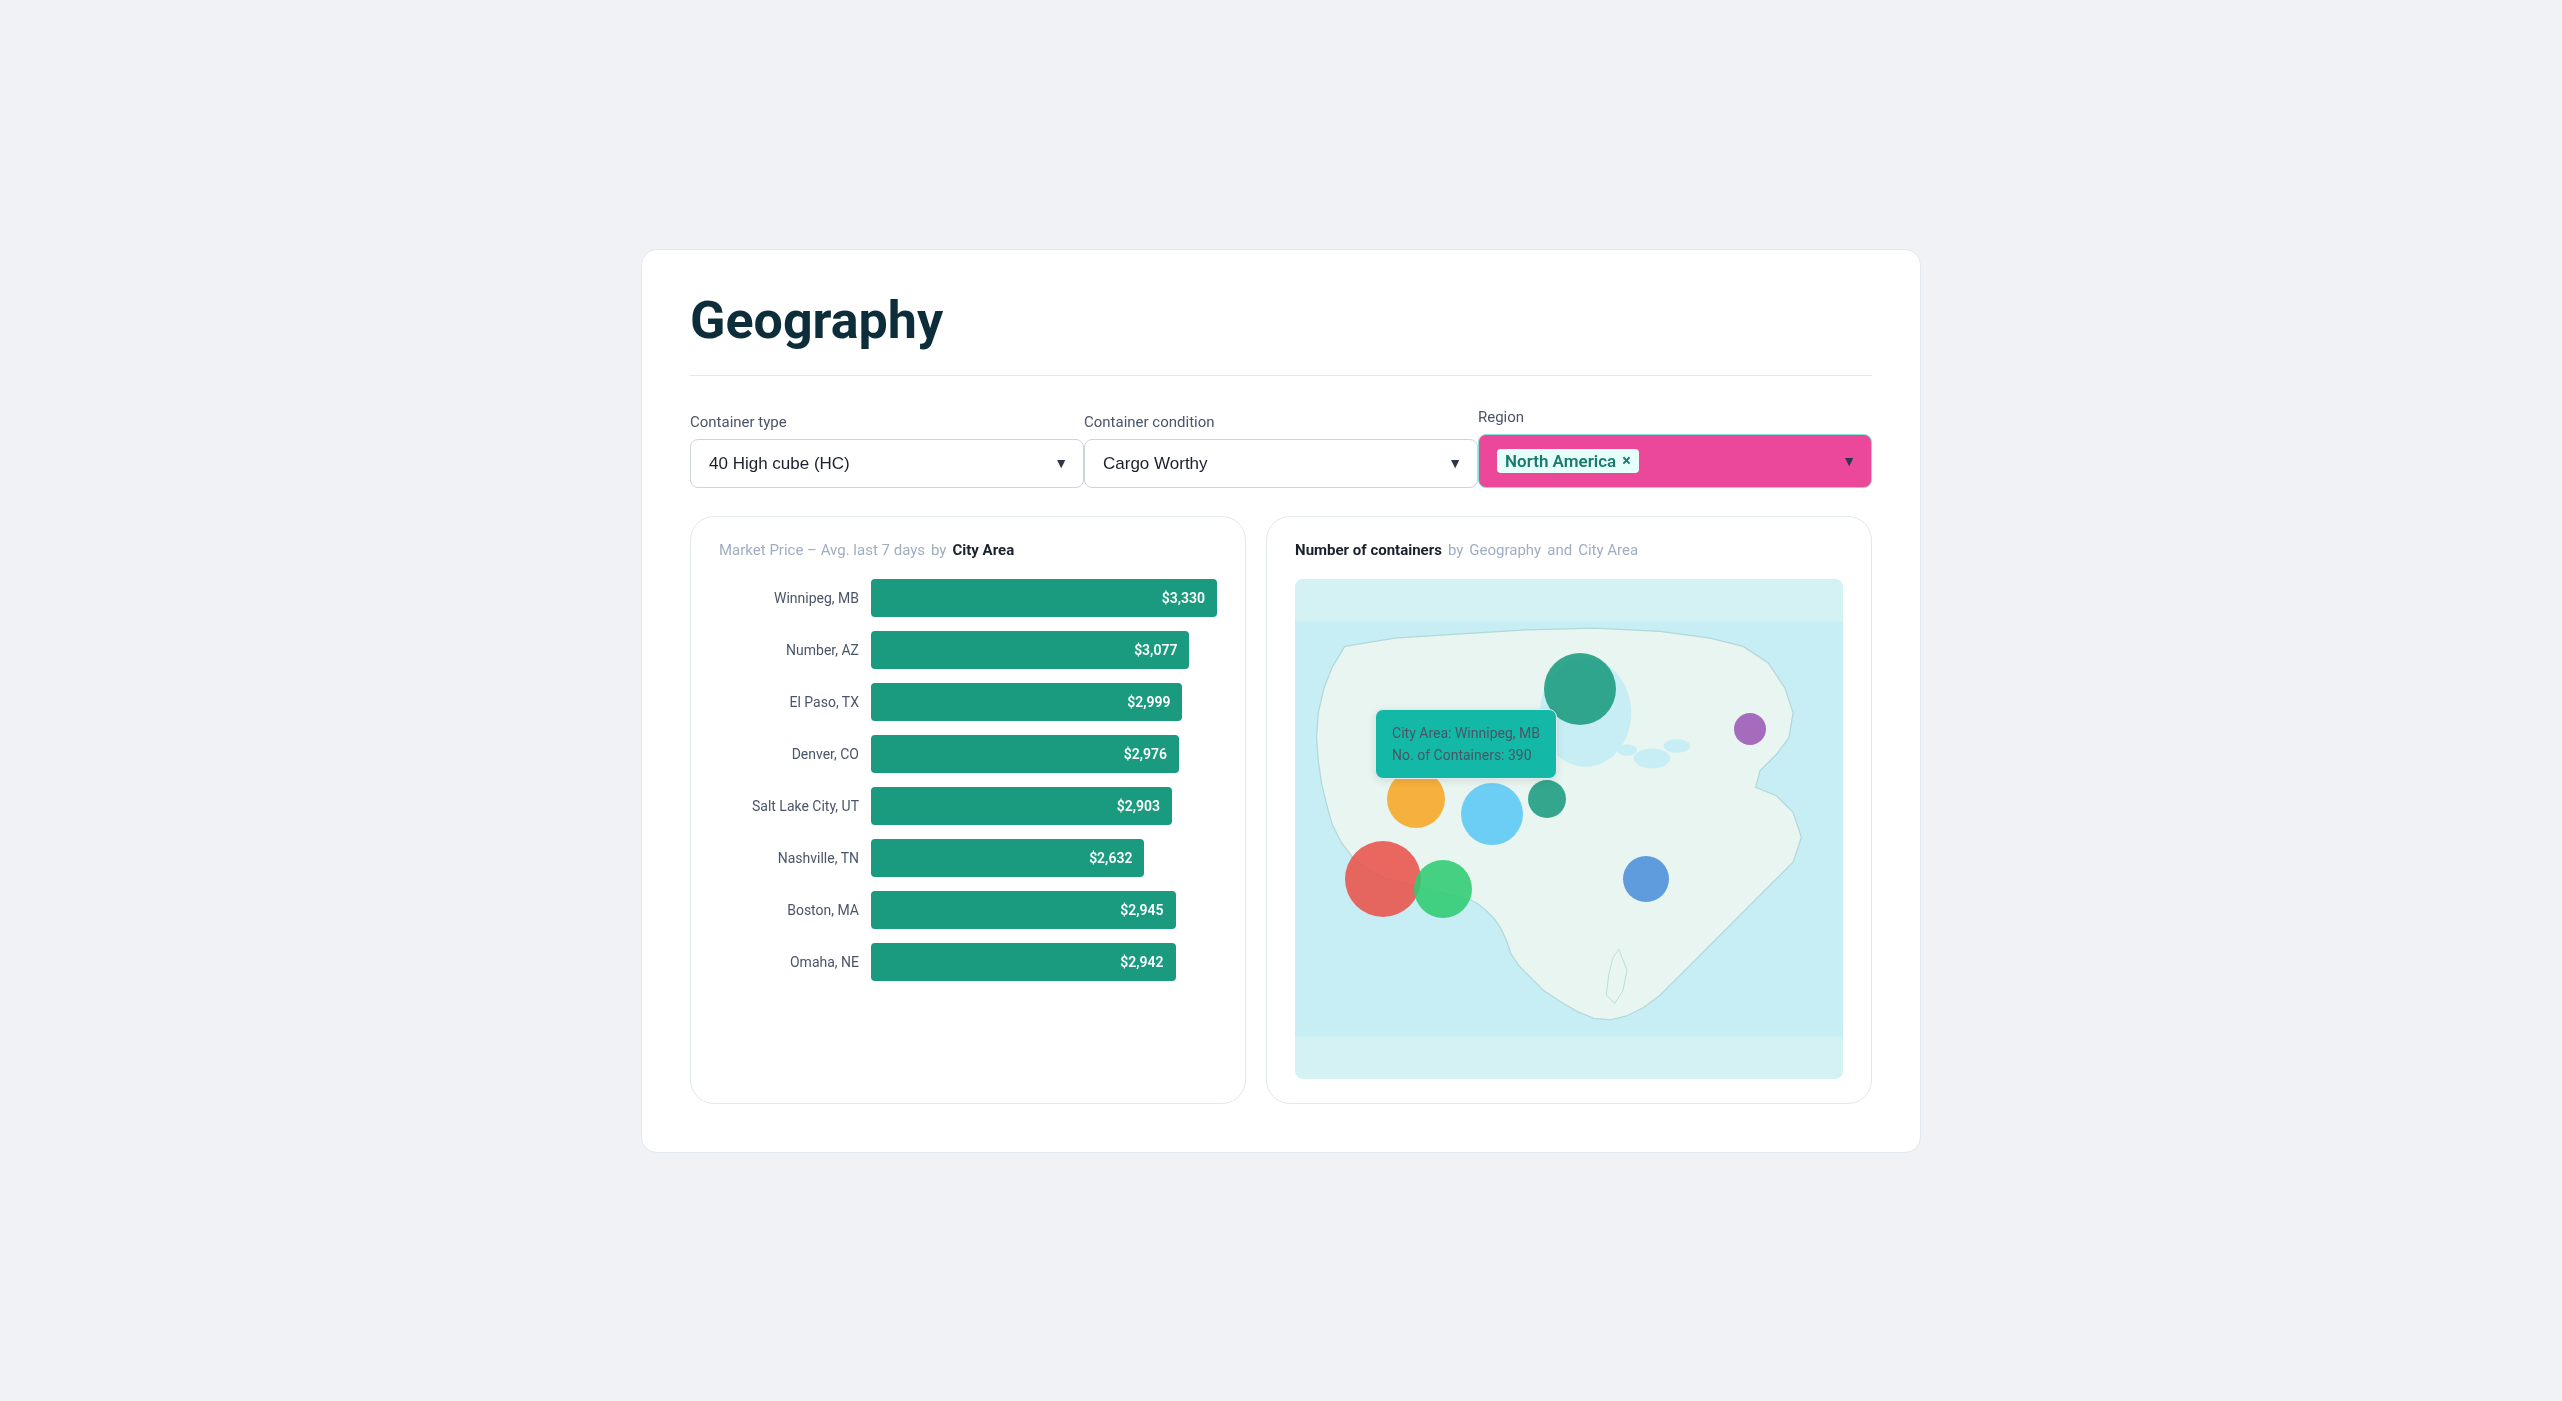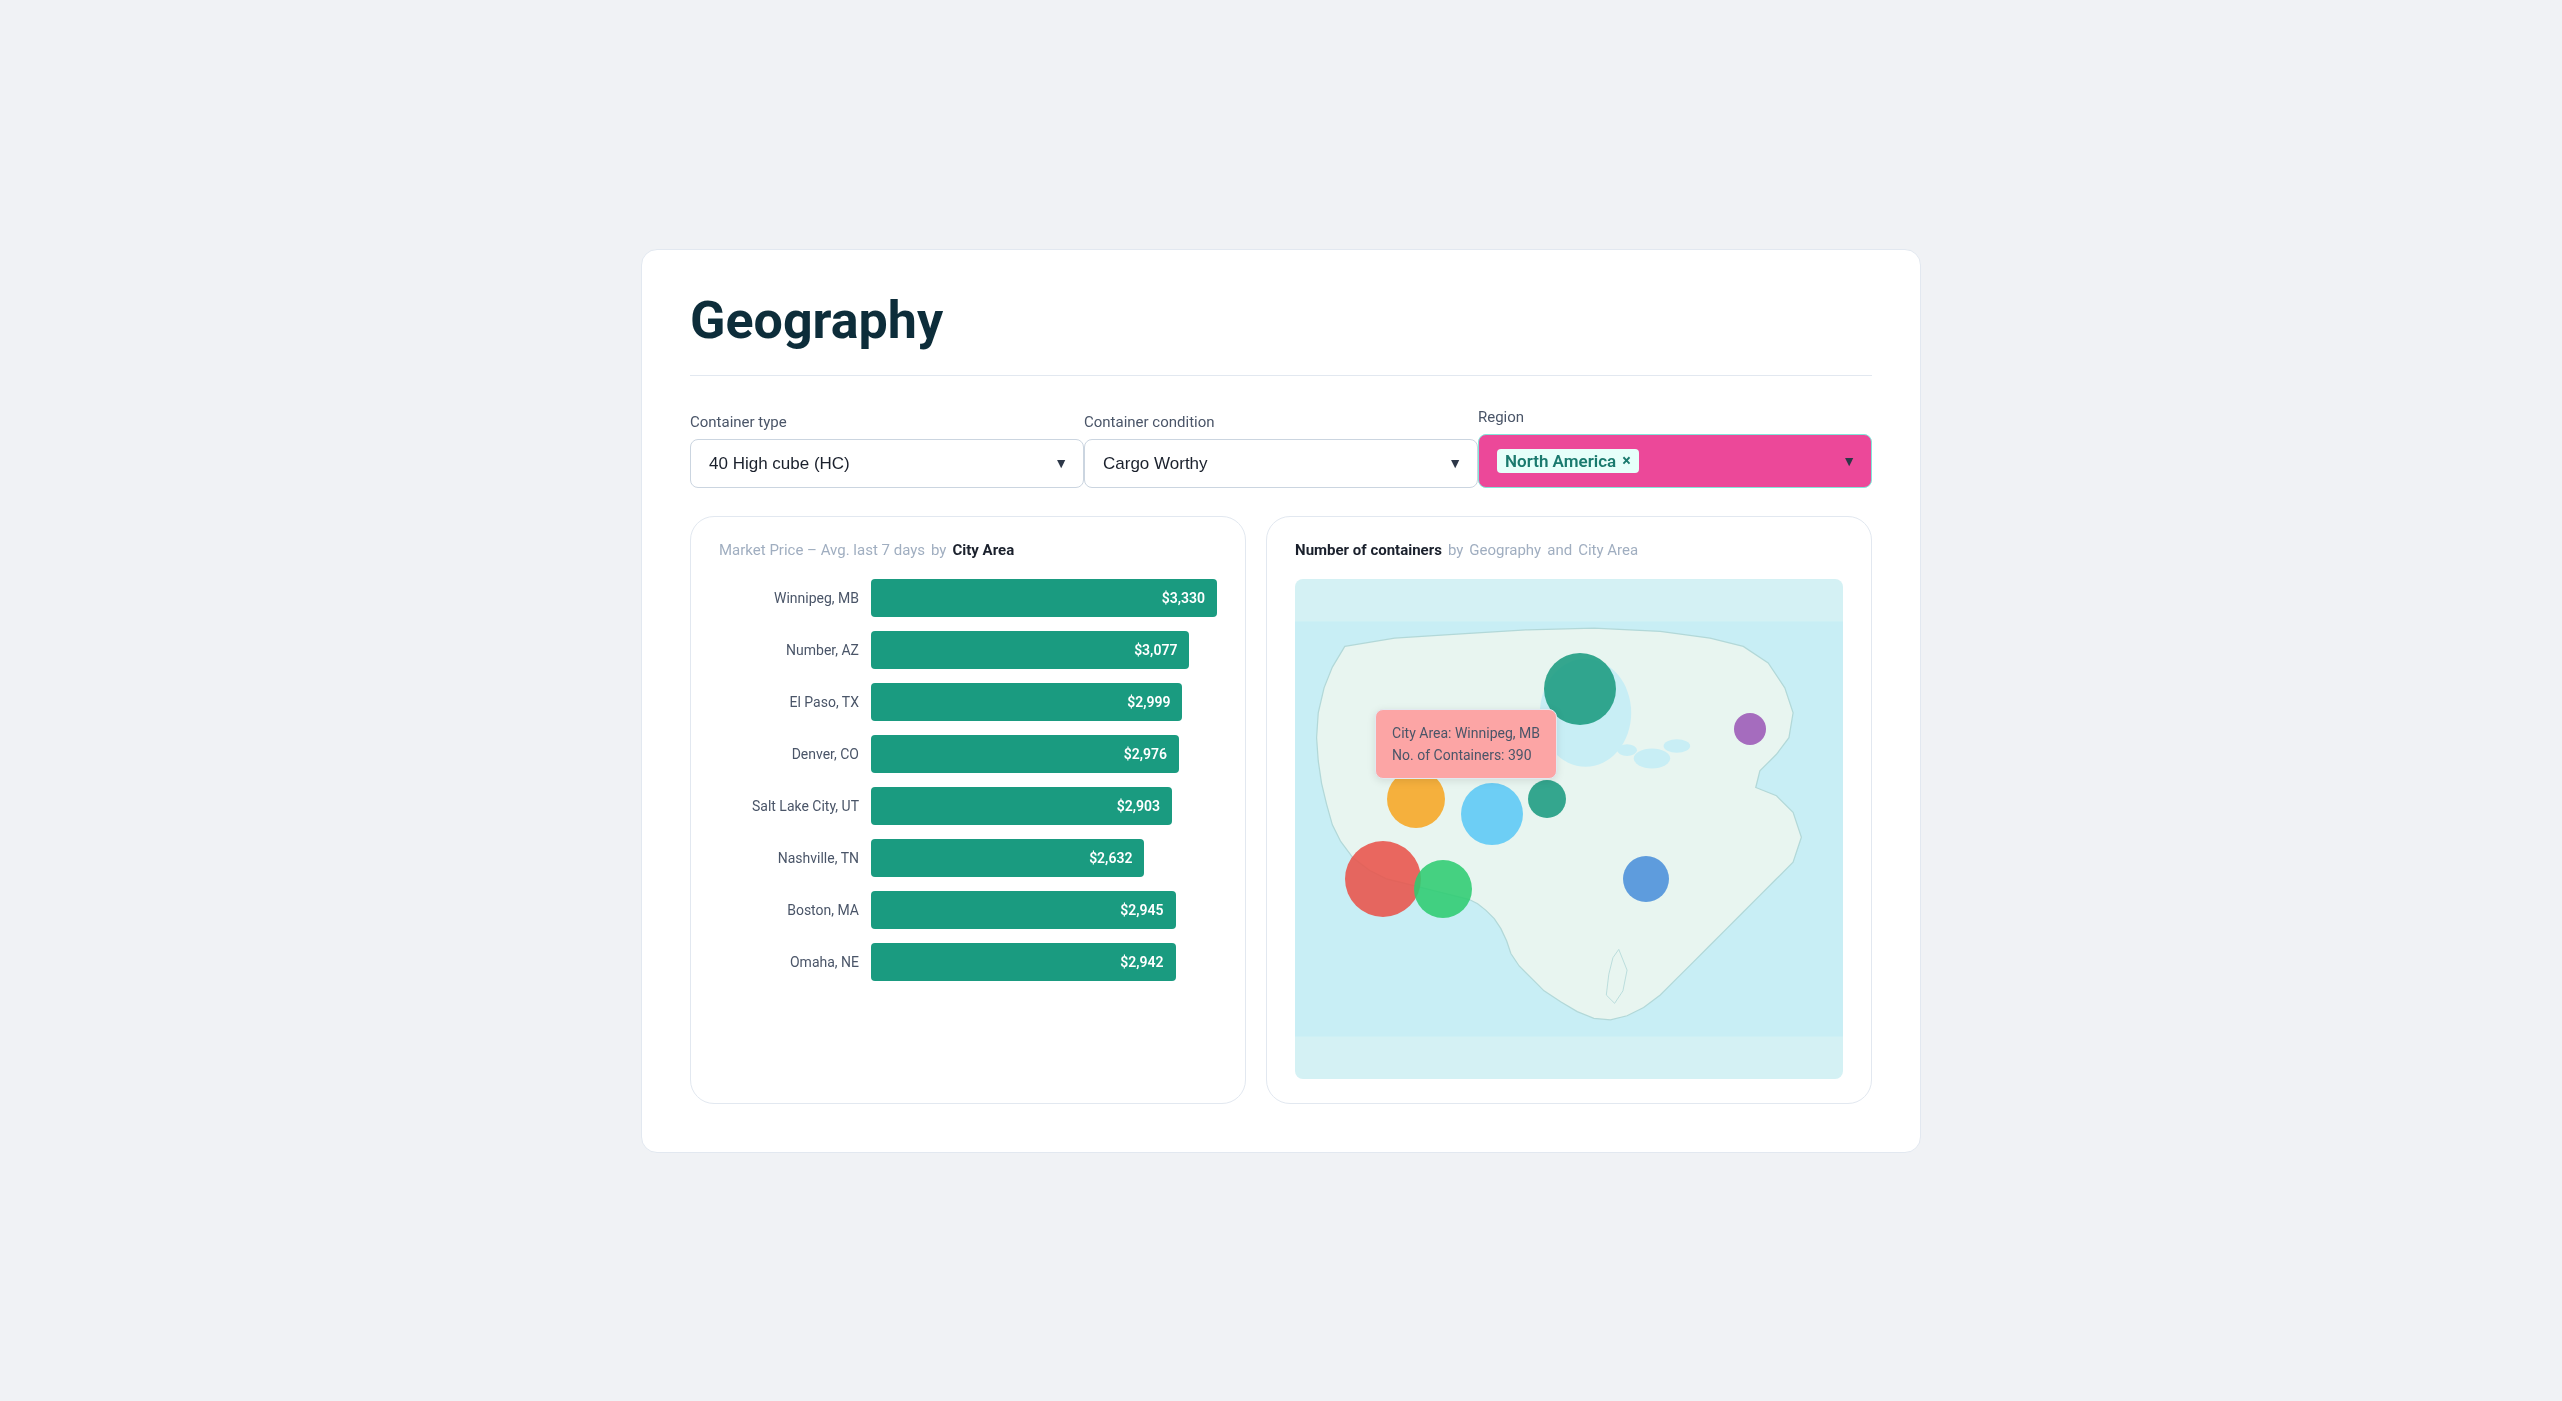--- a/index.html
+++ b/index.html
@@ -194,21 +194,21 @@
       border-radius: 8px;
       overflow: hidden;
       background: #d4f1f4;
     }
     .map-svg {
       width: 100%;
       height: 100%;
     }
     .map-tooltip {
       position: absolute;
-      background: #fca5a5;
+      background: #14b8a6;
       border: 1px solid #e2e8f0;
       border-radius: 8px;
       padding: 12px 16px;
       font-size: 14px;
       color: #1a202c;
       box-shadow: 0 2px 8px rgba(0,0,0,0.1);
       line-height: 1.6;
       z-index: 10;
       top: 130px;
       left: 80px;

